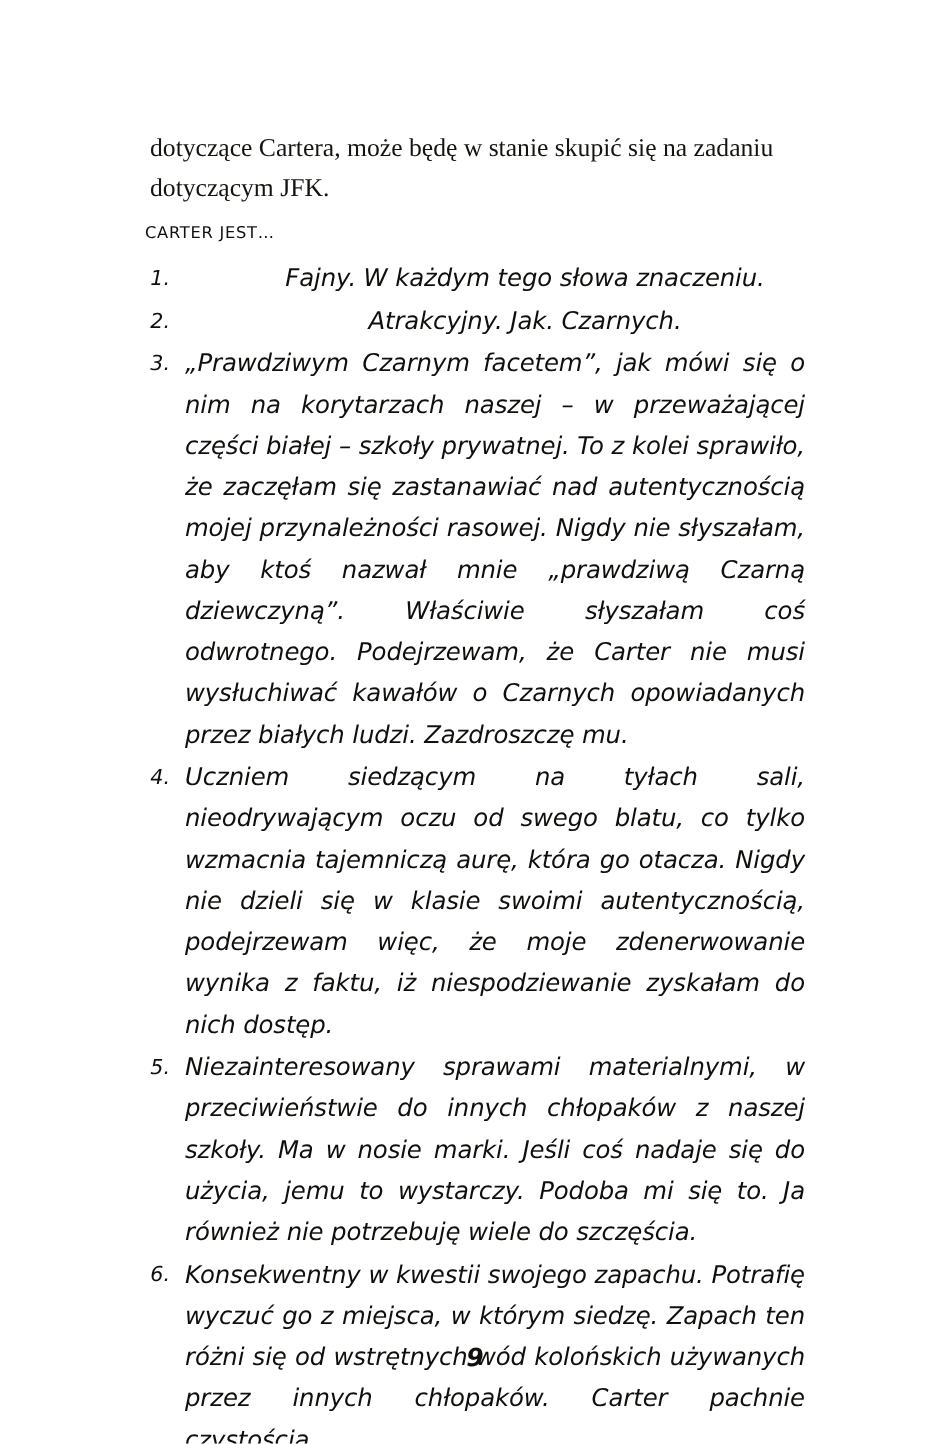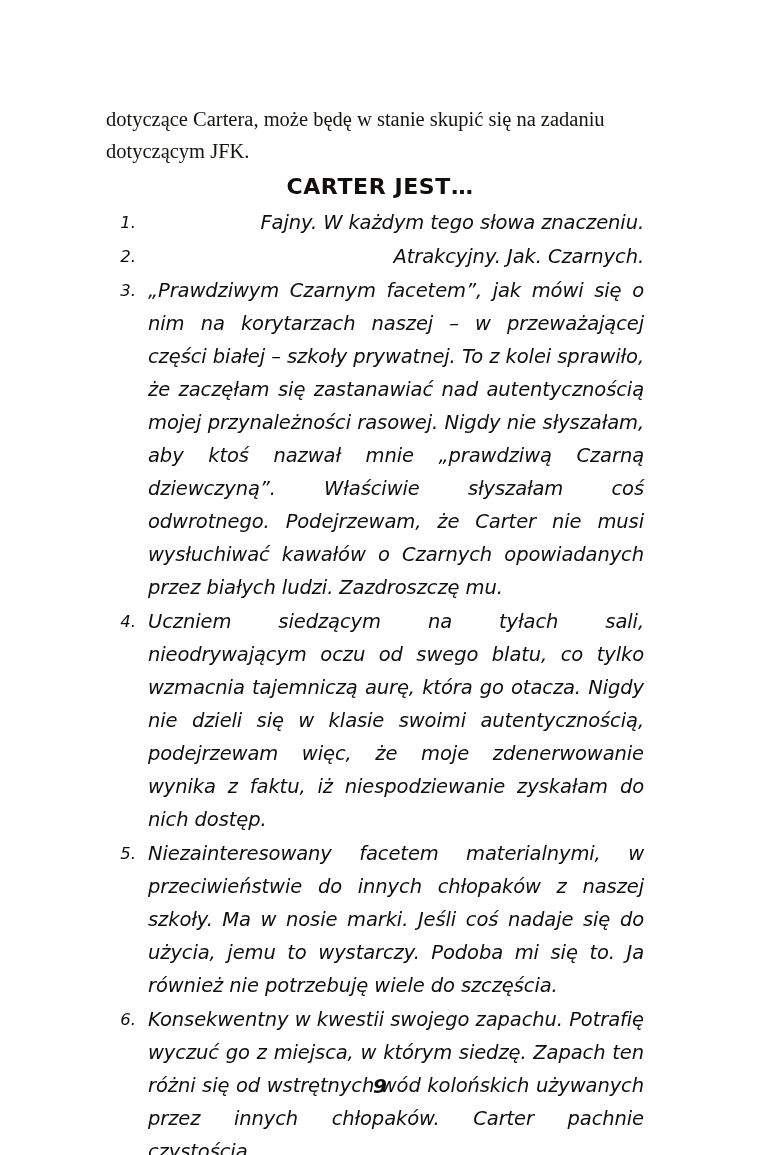--- a/index.html
+++ b/index.html
@@ -12,48 +12,47 @@
     width: 760px;
     height: 1155px;
     background: #ffffff;
     overflow: hidden;
     color: #100f0d;
   }
 
   
   .intro {
     position: absolute;
-    left: 106px;
+    left: 120px;
     top: 82px;
     width: 548px;
     font-family: "Liberation Serif", "DejaVu Serif", serif;
     font-size: 20.5px;
     line-height: 32px;
     text-align: left;
     color: #141310;
   }
 
   
   .hand {
     position: absolute;
     left: 106px;
     top: 172px;
     width: 538px;
     font-family: "DejaVu Sans", "Liberation Sans", sans-serif;
     color: #100f0d;
   }
 
   .list-heading {
-    font-size: 22px;
-    font-weight: bold;
+    font-size: 13px;
+    font-weight: normal;
     letter-spacing: 0.6px;
     line-height: 30px;
     margin: 0 0 4px 10px;
     white-space: nowrap;
-    text-align: center;
   }
 
   ol.items {
     list-style: none;
     margin: 0;
     padding: 0;
   }
 
   ol.items > li {
     position: relative;
@@ -75,21 +74,21 @@
 
   .body {
     display: block;
     font-size: 19.5px;
     line-height: 33px;
     text-align: justify;
     text-justify: inter-word;
     font-style: italic;
     letter-spacing: -0.1px;
   }
-  .body.nojust { text-align: right; margin-left: 48px; }
+  .body.nojust { text-align: center; margin-left: 48px; }
 
   
   .folio {
     position: absolute;
     left: 0;
     right: 0;
     top: 1074px;
     text-align: center;
     font-family: "DejaVu Sans", "Liberation Sans", sans-serif;
     font-size: 20px;
@@ -126,21 +125,21 @@
         <span class="body">„Prawdziwym Czarnym facetem”, jak mówi się o nim na korytarzach naszej – w przeważającej części białej – szkoły prywatnej. To z kolei sprawiło, że zaczęłam się zastanawiać nad autentycznością mojej przynależności rasowej. Nigdy nie słyszałam, aby ktoś nazwał mnie „prawdziwą Czarną dziewczyną”. Właściwie słyszałam coś odwrotnego. Podejrzewam, że Carter nie musi wysłuchiwać kawałów o Czarnych opowiadanych przez białych ludzi. Zazdroszczę mu.</span>
       </li>
 
       <li>
         <span class="num">4.</span>
         <span class="body">Uczniem siedzącym na tyłach sali, nieodrywającym oczu od swego blatu, co tylko wzmacnia tajemniczą aurę, która go otacza. Nigdy nie dzieli się w klasie swoimi autentycznością, podejrzewam więc, że moje zdenerwowanie wynika z faktu, iż niespodziewanie zyskałam do nich dostęp.</span>
       </li>
 
       <li>
         <span class="num">5.</span>
-        <span class="body">Niezainteresowany facetem materialnymi, w przeciwieństwie do innych chłopaków z naszej szkoły. Ma w nosie marki. Jeśli coś nadaje się do użycia, jemu to wystarczy. Podoba mi się to. Ja również nie potrzebuję wiele do szczęścia.</span>
+        <span class="body">Niezainteresowany sprawami materialnymi, w przeciwieństwie do innych chłopaków z naszej szkoły. Ma w nosie marki. Jeśli coś nadaje się do użycia, jemu to wystarczy. Podoba mi się to. Ja również nie potrzebuję wiele do szczęścia.</span>
       </li>
 
       <li>
         <span class="num">6.</span>
         <span class="body">Konsekwentny w kwestii swojego zapachu. Potrafię wyczuć go z miejsca, w którym siedzę. Zapach ten różni się od wstrętnych wód kolońskich używanych przez innych chłopaków. Carter pachnie czystością.</span>
       </li>
 
     </ol>
   </div>
 

